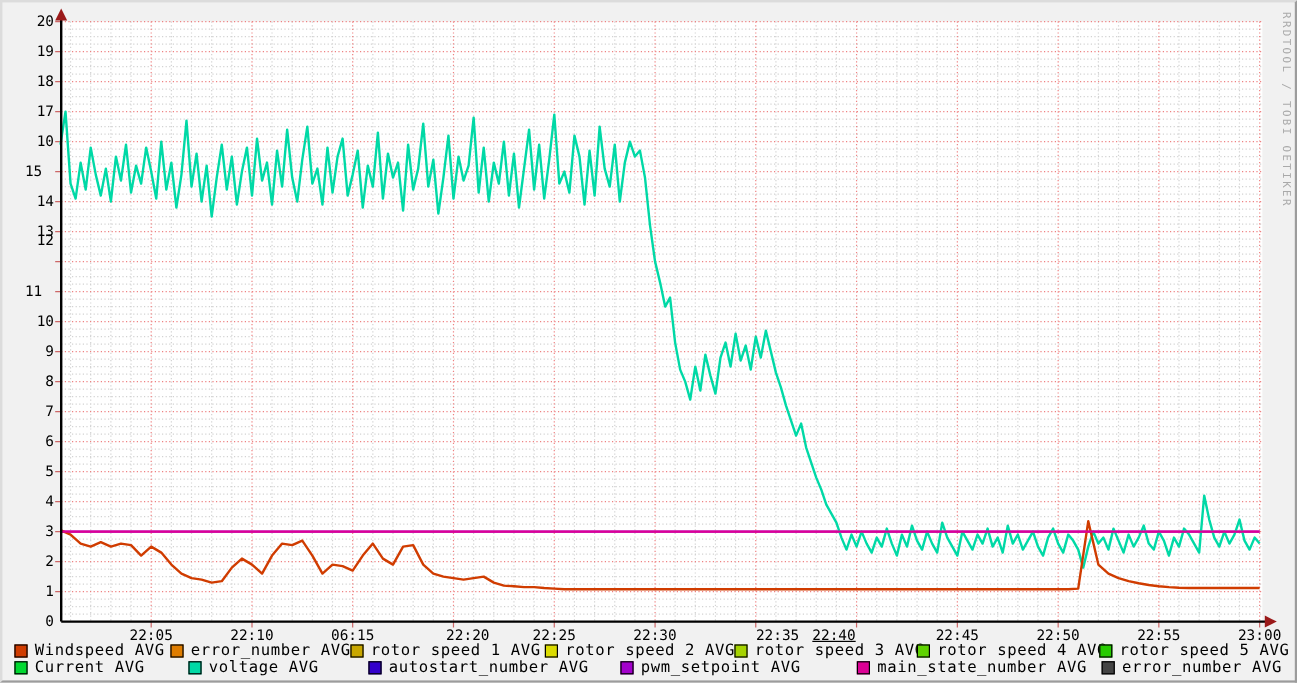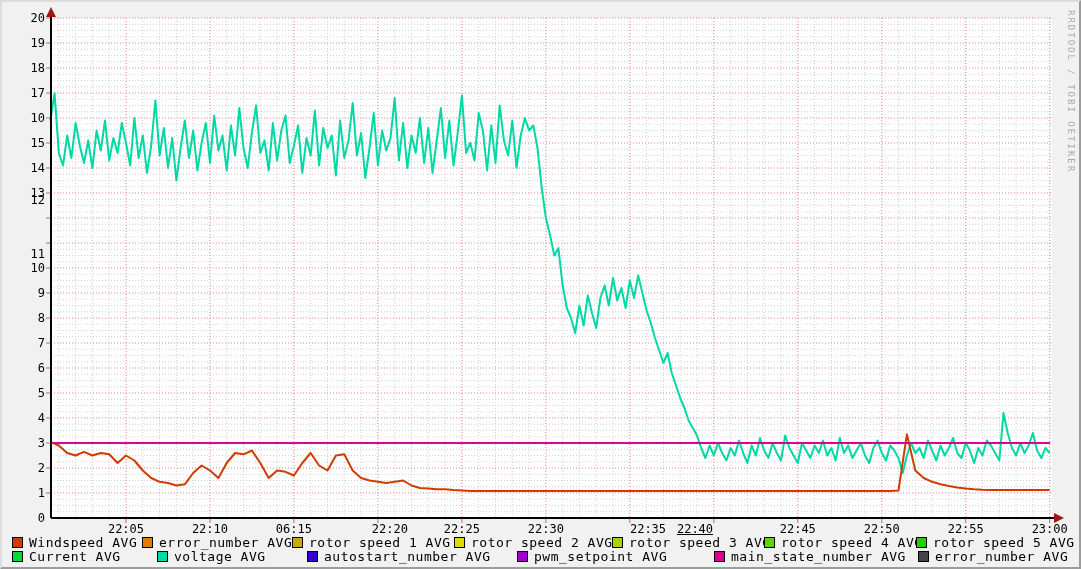--- a/index.html
+++ b/index.html
@@ -61,25 +61,25 @@
       <div class="ylabel" style="left: 9px; top: 485px;">1</div>
       <div class="ylabel" style="left: 9px; top: 460px;">2</div>
       <div class="ylabel" style="left: 9px; top: 435px;">3</div>
       <div class="ylabel" style="left: 9px; top: 410px;">4</div>
       <div class="ylabel" style="left: 9px; top: 385px;">5</div>
       <div class="ylabel" style="left: 9px; top: 360px;">6</div>
       <div class="ylabel" style="left: 9px; top: 335px;">7</div>
       <div class="ylabel" style="left: 9px; top: 310px;">8</div>
       <div class="ylabel" style="left: 9px; top: 285px;">9</div>
       <div class="ylabel" style="left: 9px; top: 260px;">10</div>
-      <div class="ylabel" style="left: 9px; top: 246px;">11</div>
+      <div class="ylabel" style="left: 9px; top: 235px; text-align: center;">11</div>
       <div class="ylabel" style="left: 9px; top: 192px;">12</div>
       <div class="ylabel" style="left: 9px; top: 185px;">13</div>
       <div class="ylabel" style="left: 9px; top: 160px;">14</div>
-      <div class="ylabel" style="left: 9px; top: 135px;">15</div>
+      <div class="ylabel" style="left: 9px; top: 135px; text-align: center;">15</div>
       <div class="ylabel" style="left: 9px; top: 110px;">10</div>
       <div class="ylabel" style="left: 9px; top: 85px;">17</div>
       <div class="ylabel" style="left: 9px; top: 60px;">18</div>
       <div class="ylabel" style="left: 9px; top: 35px;">19</div>
       <div class="ylabel" style="left: 9px; top: 10px;">20</div>
     </div>
   <div id="xlabels">
       <div class="xlabel" style="left: 93.9775px; top: 521px;">22:05</div>
       <div class="xlabel" style="left: 177.952px; top: 521px;">22:10</div>
       <div class="xlabel" style="left: 261.928px; top: 521px;">06:15</div>

